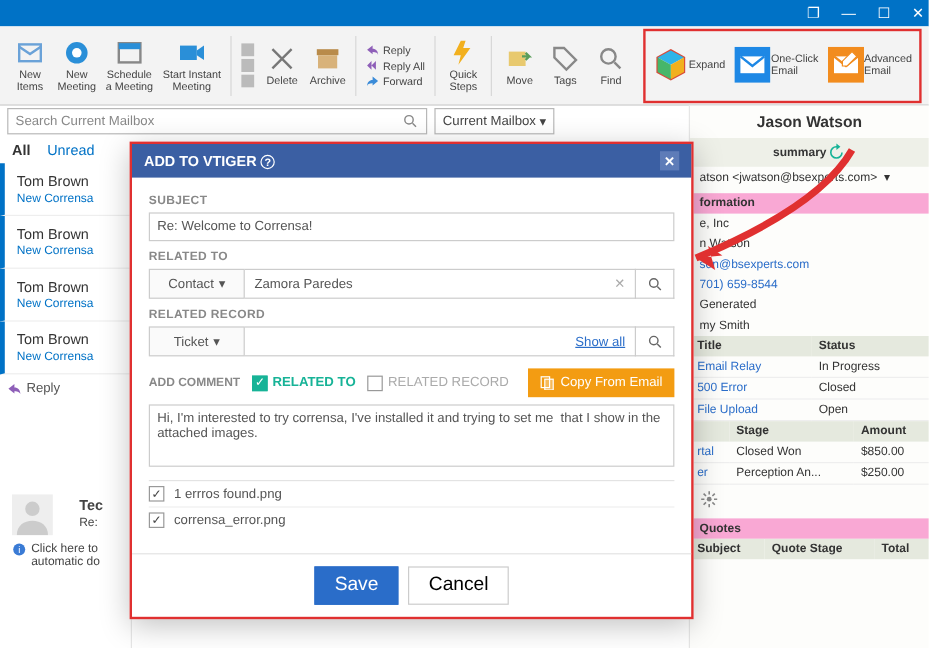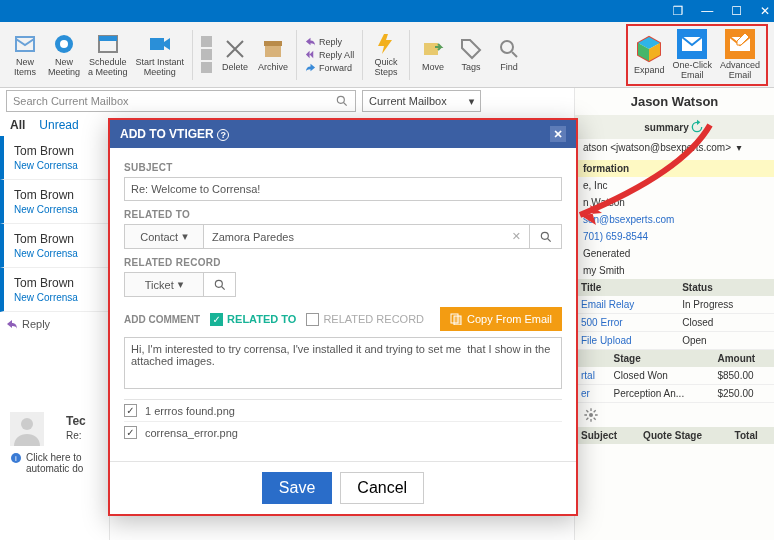--- a/index.html
+++ b/index.html
@@ -12,27 +12,27 @@
 
 .ribbon { height: 66px; background: #f3f3f3; border-bottom: 1px solid #d0d0d0; display: flex; align-items: center; padding: 0 6px; position: relative; }
 .rbtn { display: flex; flex-direction: column; align-items: center; justify-content: center; font-size: 9px; color: #444; padding: 2px 4px; text-align: center; line-height: 1.1; min-width: 38px; }
 .rbtn .ico { width: 24px; height: 24px; margin-bottom: 2px; display: flex; align-items: center; justify-content: center; }
 .rsep { width: 1px; height: 50px; background: #d8d8d8; margin: 0 4px; }
 .rstack { display: flex; flex-direction: column; font-size: 9px; color: #444; gap: 2px; padding: 0 4px; }
 .rstack div { display: flex; align-items: center; gap: 3px; }
 .rstack svg { width: 11px; height: 11px; }
 
 .addin-box { position: absolute; right: 6px; top: 2px; height: 62px; border: 2px solid #e03030; display: flex; align-items: center; padding: 0 6px; gap: 8px; }
-.addin-btn { display: flex; flex-direction: column; align-items: center; font-size: 9px; color: #444; text-align: center; line-height: 1.1; }
+.addin-btn { display: flex; flex-direction: row; align-items: center; font-size: 9px; color: #444; text-align: left; line-height: 1.1; }
 .addin-btn .ico { width: 30px; height: 30px; margin-bottom: 2px; }
 
 
 .searchrow { height: 26px; display: flex; align-items: center; padding: 3px 6px; gap: 6px; }
 .searchbox { flex: 0 0 350px; height: 22px; border: 1px solid #b8b8b8; display: flex; align-items: center; padding: 0 6px; font-size: 11px; color: #888; justify-content: space-between; }
-.mbdrop { height: 22px; border: 1px solid #b8b8b8; padding: 0 6px; font-size: 11px; color: #444; display: flex; align-items: center; gap: 22px; }
+.mbdrop { height: 22px; border: 1px solid #b8b8b8; padding: 0 6px; font-size: 11px; color: #444; display: flex; align-items: center; gap: 3px; }
 
 
 .filterbar { height: 22px; display: flex; align-items: center; padding: 0 10px; gap: 14px; font-size: 12px; }
 .filterbar .flt { color: #0072c6; cursor: pointer; }
 .filterbar .flt.active { font-weight: 600; color: #333; }
 
 
 .maillist { position: absolute; left: 0; top: 136px; width: 110px; bottom: 0; border-right: 1px solid #e6e6e6; }
 .mailitem { border-bottom: 1px solid #eee; padding: 8px 6px 8px 10px; border-left: 4px solid #0072c6; }
 .mailitem .from { font-size: 12px; color: #333; font-weight: 400; }
@@ -42,21 +42,21 @@
 .readpane .tec { font-size: 12px; font-weight: 600; margin: 2px 0; }
 .avatar { width: 34px; height: 34px; background: #eee; display: inline-block; vertical-align: top; }
 .autodl { display:flex; align-items:flex-start; gap:4px; font-size:10px; color:#444; margin-top:6px; }
 
 
 .rpanel { position: absolute; right: 0; top: 88px; width: 200px; bottom: 0; background: #fdfdfb; border-left: 1px solid #e6e6e6; font-size: 10px; color: #333; }
 .rpanel .name { text-align: center; font-weight: 600; font-size: 13px; padding: 6px 0; }
 .rpanel .sumhdr { background: #eef0e8; padding: 4px 8px; font-weight: 600; display:flex; justify-content:center; align-items:center; }
 .rpanel .line { padding: 3px 8px; overflow:hidden; text-overflow:ellipsis; white-space:nowrap; }
 .rpanel .line a { color: #2a6dc9; text-decoration: none; }
-.rpanel .sechdr { background: #fef9c3; padding: 3px 8px; font-weight: 600; margin-top: 4px; }
+.rpanel .sechdr { background: #f9a8d4; padding: 3px 8px; font-weight: 600; margin-top: 4px; }
 .rpanel table { width: 100%; border-collapse: collapse; font-size: 10px; }
 .rpanel th { background: #e5e9de; text-align: left; padding: 3px 6px; font-weight: 600; }
 .rpanel td { padding: 3px 6px; border-bottom: 1px solid #eee; }
 .rpanel td.link { color: #2a6dc9; }
 .gearrow { padding:4px 8px; }
 
 
 .modal { position: absolute; left: 108px; top: 118px; width: 470px; height: 398px; background: #fff; border: 2px solid #e03030; box-shadow: 0 6px 24px rgba(0,0,0,0.25); z-index: 50; display:flex; flex-direction:column; }
 .modal .mhdr { background: #3b5fa3; color: #fff; font-size: 12px; font-weight: 600; padding: 6px 10px; display:flex; justify-content:space-between; align-items:center; }
 .modal .mhdr .x { background:#5e7cb8; width:16px; height:16px; display:flex; align-items:center; justify-content:center; font-size:11px; cursor:pointer; }
@@ -390,20 +390,21 @@
           <td>$250.00</td>
         </tr>
   </tbody>
     </table>
   <div class="gearrow">
       <svg width="16" height="16" viewBox="0 0 24 24">
         <circle cx="12" cy="12" r="3" fill="#888"></circle>
         <path d="M12 2v4M12 18v4M2 12h4M18 12h4M5 5l3 3M16 16l3 3M19 5l-3 3M8 16l-3 3" stroke="#888" stroke-width="2"></path>
       </svg>
     </div>
+  <div class="sechdr">Quotes</div>
   <table>
     <tbody>
         <tr>
           <th>Subject</th>
           <th>Quote Stage</th>
           <th>Total</th>
         </tr>
   </tbody>
     </table>
 </div>
@@ -431,20 +432,24 @@
             <circle cx="10" cy="10" r="6" fill="none" stroke="#666" stroke-width="2"></circle>
             <path d="M15 15l5 5" stroke="#666" stroke-width="2"></path>
           </svg>
         </div>
     </div>
     <div class="lbl">RELATED RECORD</div>
     <div class="relrow">
       <div class="dd">
           <span>Ticket</span>
           <span>▾</span>
+        </div>
+      <div class="val">
+          <span></span>
+          <span class="showall">Show all</span>
         </div>
       <div class="sbtn">
           <svg width="14" height="14" viewBox="0 0 24 24">
             <circle cx="10" cy="10" r="6" fill="none" stroke="#666" stroke-width="2"></circle>
             <path d="M15 15l5 5" stroke="#666" stroke-width="2"></path>
           </svg>
         </div>
     </div>
     <div class="commentrow">
       <span style="font-size:10px;color:#888;font-weight:600;">ADD COMMENT</span>

